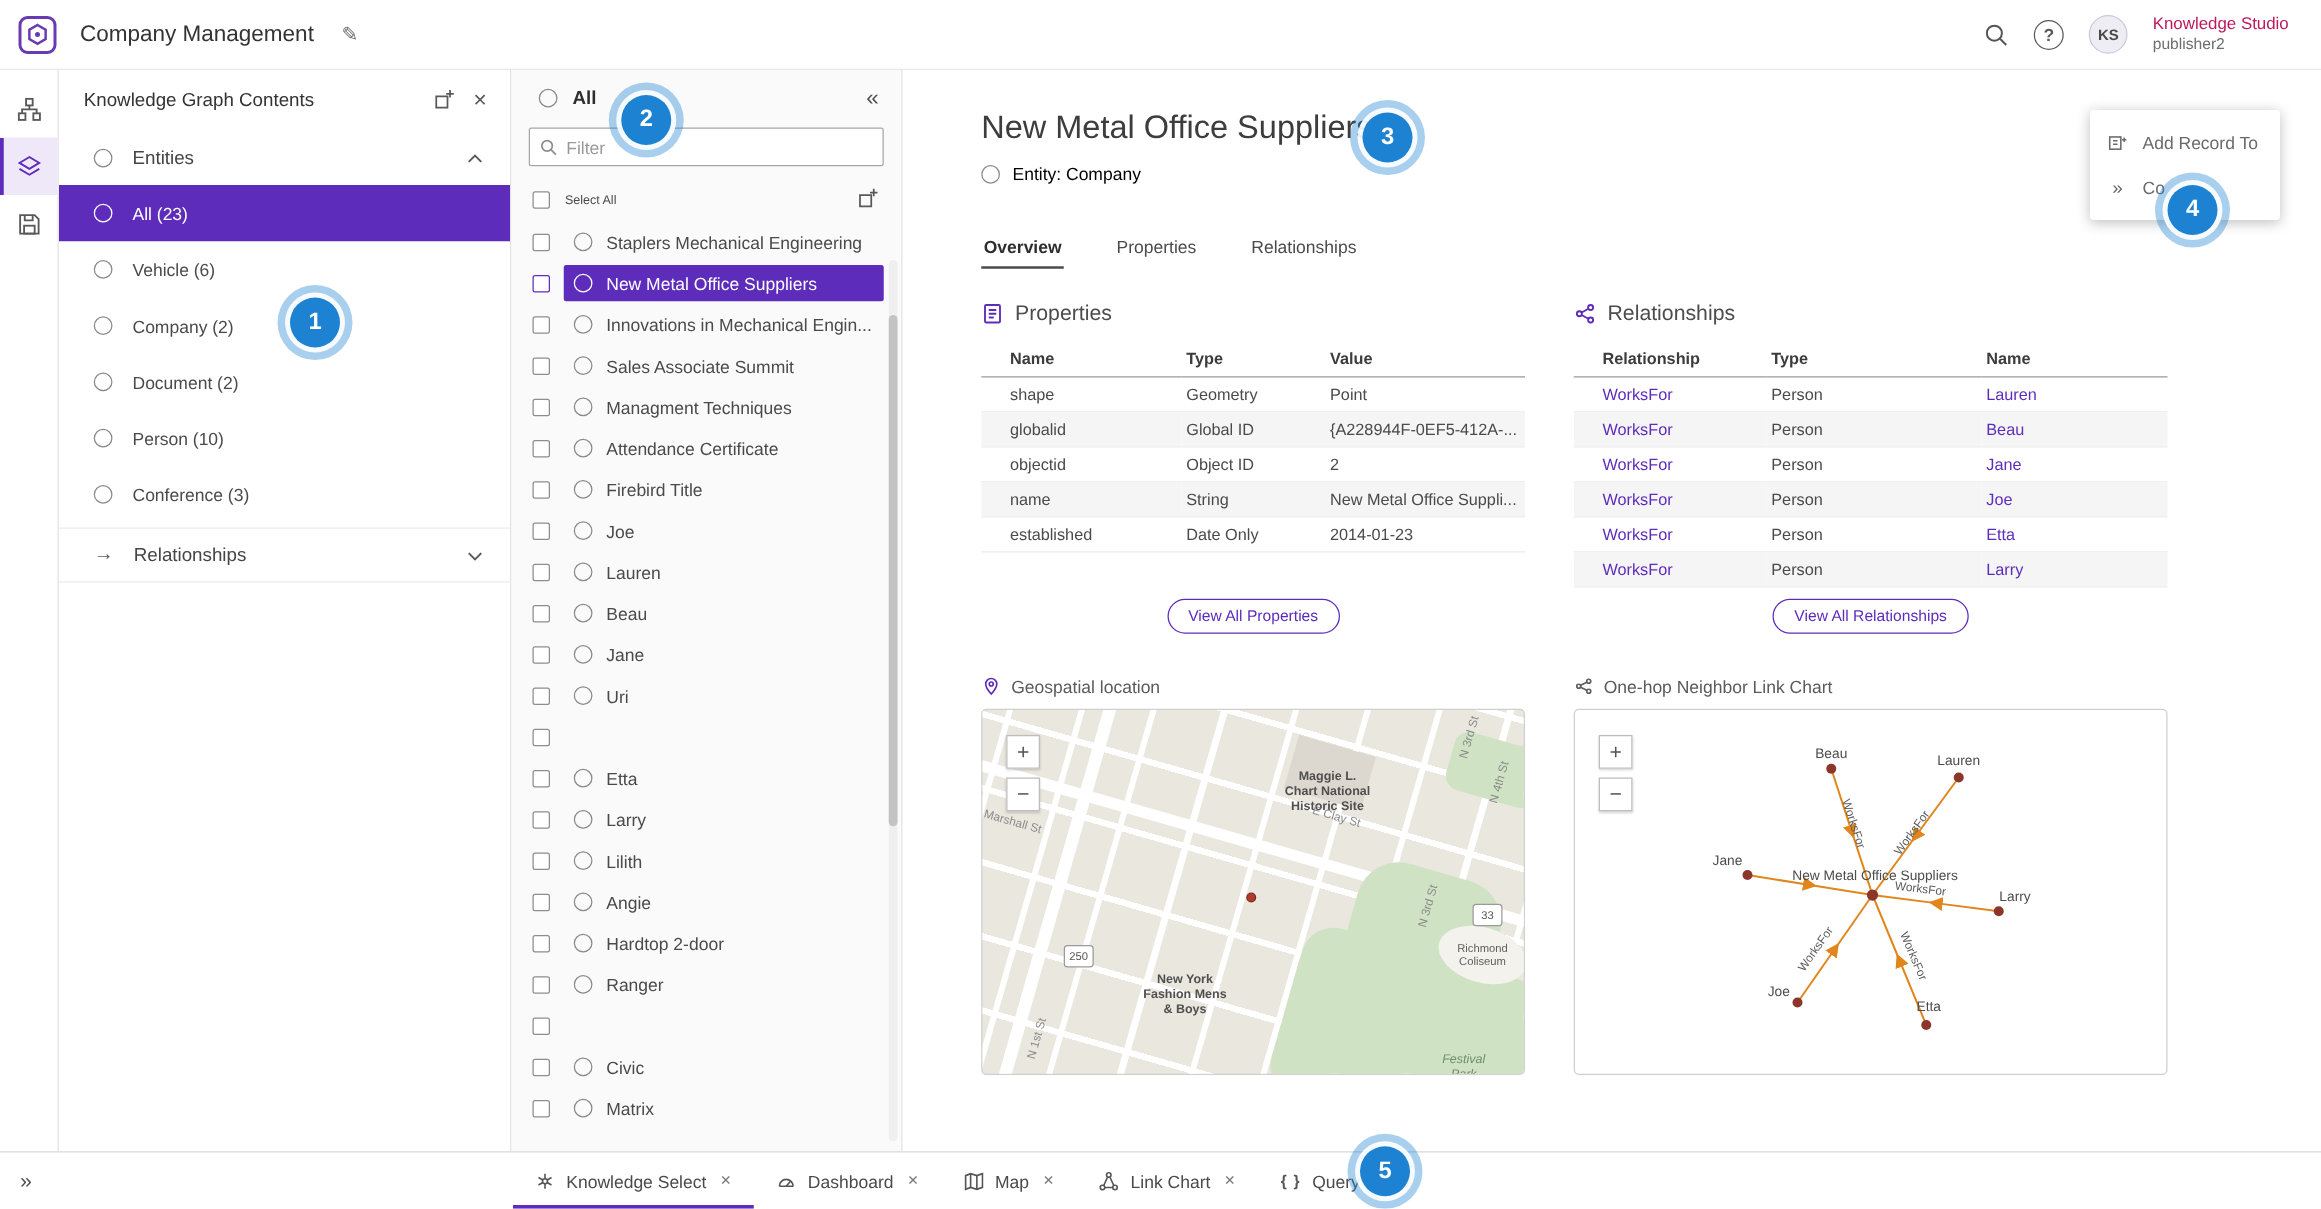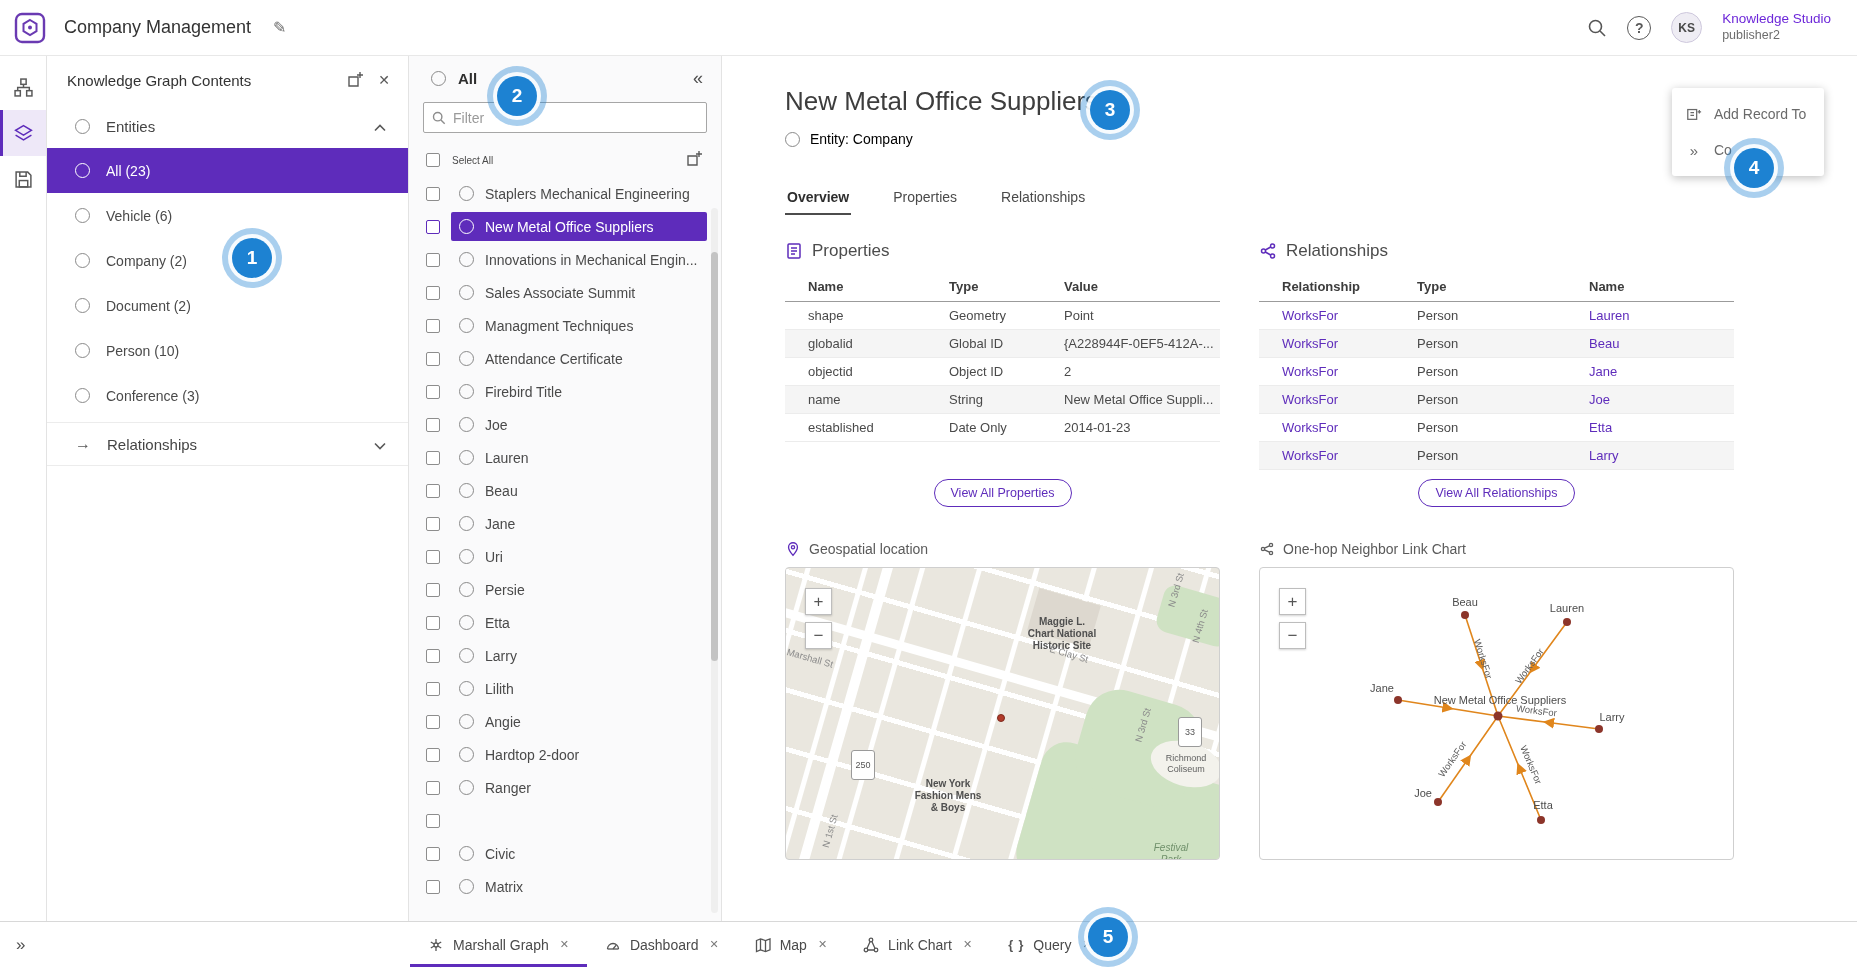--- a/index.html
+++ b/index.html
@@ -14,21 +14,21 @@
   .logo { width:32px; height:32px; flex:none; cursor:pointer; }
   .tb-title { font-size:18px; font-weight:500; color:#333; margin-left:6px; }
   .tb-pencil { font-size:16px; color:#6b6b6b; margin-left:10px; cursor:pointer; }
   .tb-right { margin-left:auto; display:flex; align-items:center; gap:20px; }
   .iconbtn { background:none; border:none; cursor:pointer; color:#555; display:flex; align-items:center; justify-content:center; }
   .helpbtn { width:24px; height:24px; border:1.6px solid #5a5a5a; border-radius:50%; font-size:14px; font-weight:700; color:#5a5a5a;
              display:flex; align-items:center; justify-content:center; background:#fff; cursor:pointer; }
   .avatar { width:31px; height:31px; border-radius:50%; background:#efedf4; border:1px solid #cec8dd; color:#4a4a4a;
             font-size:12px; font-weight:700; display:flex; align-items:center; justify-content:center; cursor:pointer; }
   .product { line-height:1.25; }
-  .product .p1 { font-size:13.5px; color:#6d28d9; }
+  .product .p1 { font-size:13.5px; color:#be185d; }
   .product .p2 { font-size:12.5px; color:#6d6d6d; }
 
   
   .rail { position:absolute; left:0; top:56px; width:47px; bottom:46px; background:#fff; border-right:1px solid var(--line);
           display:flex; flex-direction:column; align-items:stretch; padding-top:8px; z-index:10; }
   .rail-btn { width:100%; height:46px; background:none; border:none; display:flex; align-items:center; justify-content:center; cursor:pointer; color:#595959; }
   .rail-btn.selected { background:#eee8f8; box-shadow:inset 3px 0 0 var(--purple); color:var(--purple); }
   .rail svg { width:19px; height:19px; stroke:currentColor; fill:none; stroke-width:1.4; }
 
   
@@ -111,21 +111,21 @@
   .site-block { position:absolute; left:246px; top:28px; width:64px; height:44px; background:#ddd8cf; transform:rotate(16deg); }
   .coliseum-ellipse { position:absolute; left:364px; top:174px; width:72px; height:44px; background:#f3f2ec; border-radius:50%; transform:rotate(16deg); }
   .marker { position:absolute; left:211px; top:146px; width:8px; height:8px; background:#b23b2a; border:1px solid #7e2a1e; border-radius:50%; }
   .maplabel { position:absolute; transform:translate(-50%,-50%); font-size:10px; color:#606060; text-align:center;
               white-space:pre-line; line-height:1.2; pointer-events:none; }
   .maplabel.bold { font-weight:700; color:#4f4f4f; }
   .maplabel.street { color:#8a8a8a; font-size:9.5px; white-space:nowrap; }
   .maplabel.rot-steep { transform:translate(-50%,-50%) rotate(-74deg); }
   .maplabel.rot-shallow { transform:translate(-50%,-50%) rotate(16deg); }
   .maplabel.greenlabel { color:#6f8f6a; font-style:italic; }
-  .shield { position:absolute; transform:translate(-50%,-50%); width:24px; height:30px; background:#fff; border:1px solid #9a9a9a;
+  .shield { position:absolute; transform:translate(-50%,-50%); width:24px; height:18px; background:#fff; border:1px solid #9a9a9a;
             border-radius:3px; font-size:9px; color:#555; display:flex; align-items:center; justify-content:center; }
 
   
   .lc text { font-family:"Liberation Sans", sans-serif; }
   .lc .nlabel { font-size:11px; fill:#4c4c4c; }
   .lc .elabel { font-size:9.5px; fill:#5c5c5c; }
 
   
   .bottombar { position:absolute; left:0; right:0; bottom:0; height:46px; background:#fff; border-top:1px solid #d8d8d8; z-index:15; }
   .bb-expand { position:absolute; left:16px; top:0; height:100%; display:flex; align-items:center; font-size:17px; color:#4f4f4f;
@@ -360,24 +360,20 @@
         </div>
       <div class="l-row">
           <span class="checkbox"></span>
           <span class="l-pill">
             <span class="circle"></span>
             <span>Uri</span>
           </span>
         </div>
       <div class="l-row">
           <span class="checkbox"></span>
-          <span class="l-pill">
-            <span class="circle"></span>
-            <span>Persie</span>
-          </span>
         </div>
       <div class="l-row">
           <span class="checkbox"></span>
           <span class="l-pill">
             <span class="circle"></span>
             <span>Etta</span>
           </span>
         </div>
       <div class="l-row">
           <span class="checkbox"></span>
@@ -668,21 +664,21 @@
   <footer class="bottombar">
     <button class="bb-expand">»</button>
     <div class="bb-tabs">
       <div class="bb-tab active">
         <svg viewBox="0 0 16 16">
           <line x1="8" y1="2" x2="8" y2="14"></line>
             <line x1="2.8" y1="5" x2="13.2" y2="11"></line>
             <line x1="2.8" y1="11" x2="13.2" y2="5"></line>
             <circle cx="8" cy="8" r="2" fill="#fff"></circle>
         </svg>
-        <span>Marshall Graph</span>
+        <span>Knowledge Select</span>
         <button class="bb-close">✕</button>
       </div>
       <div class="bb-tab">
         <svg viewBox="0 0 16 16">
           <path d="M2.5 12a5.5 5.5 0 1 1 11 0"></path>
             <line x1="8" y1="12" x2="11.2" y2="8.2"></line>
             <line x1="2.5" y1="12" x2="13.5" y2="12"></line>
         </svg>
         <span>Dashboard</span>
         <button class="bb-close">✕</button>

